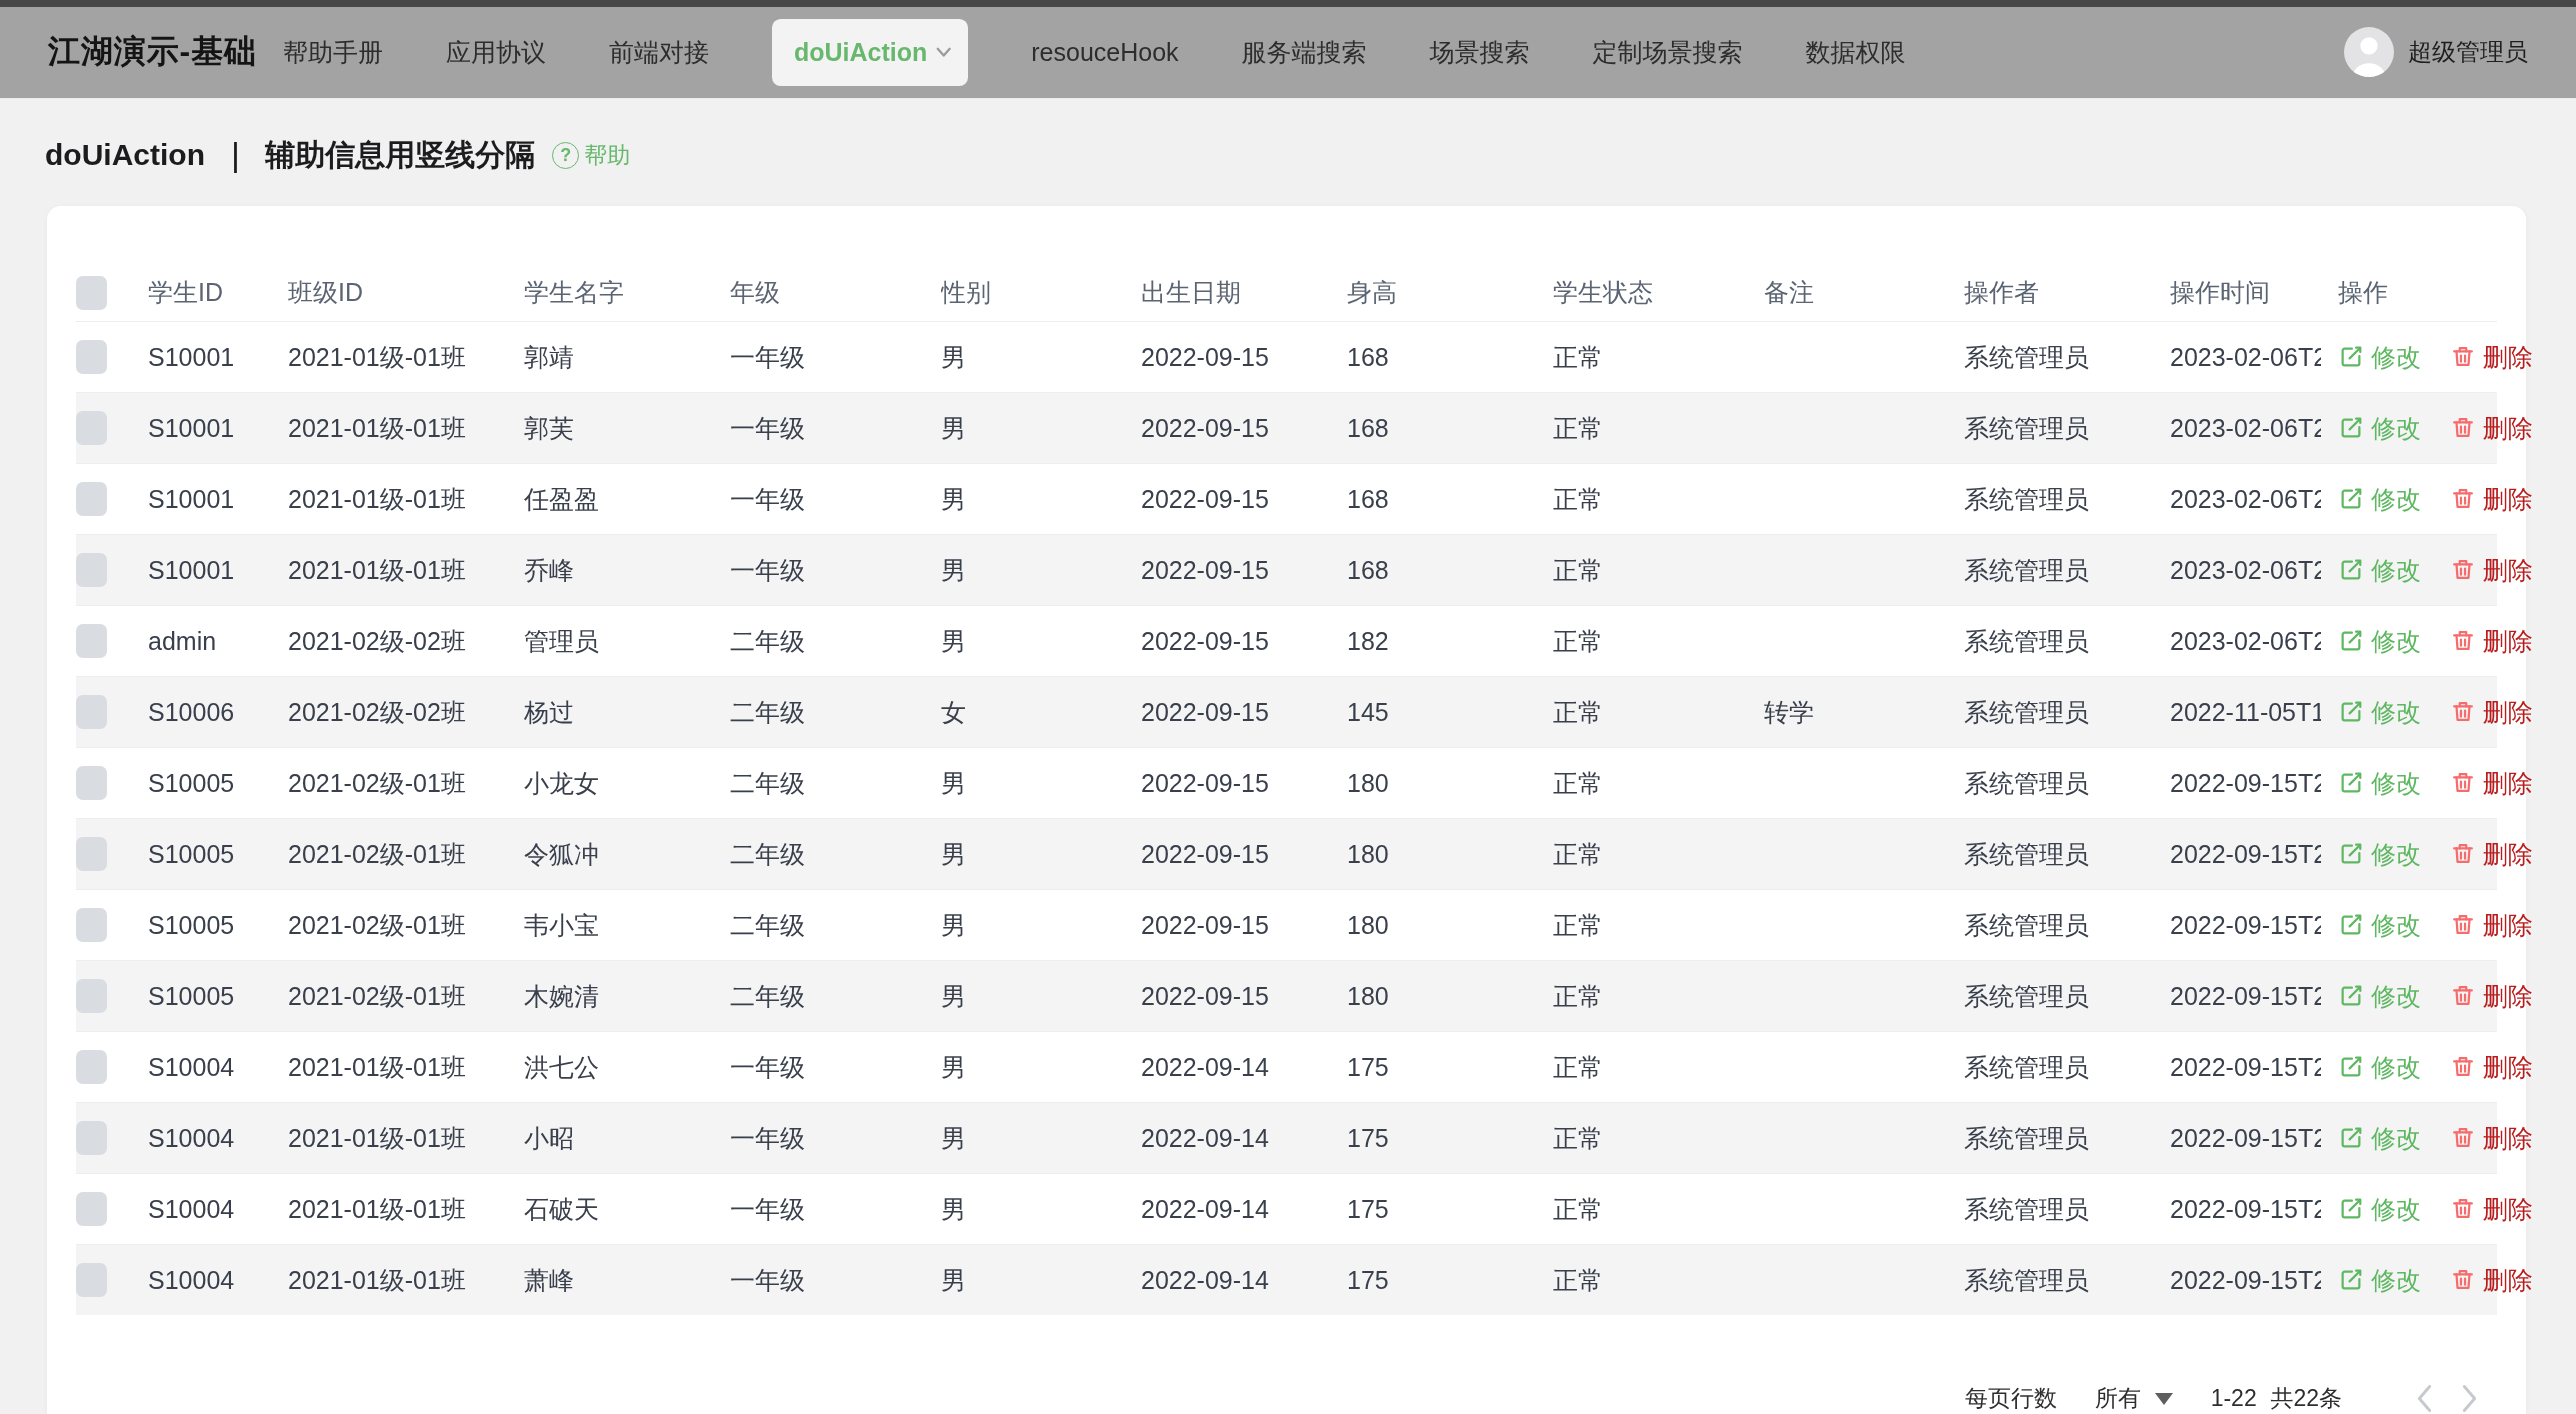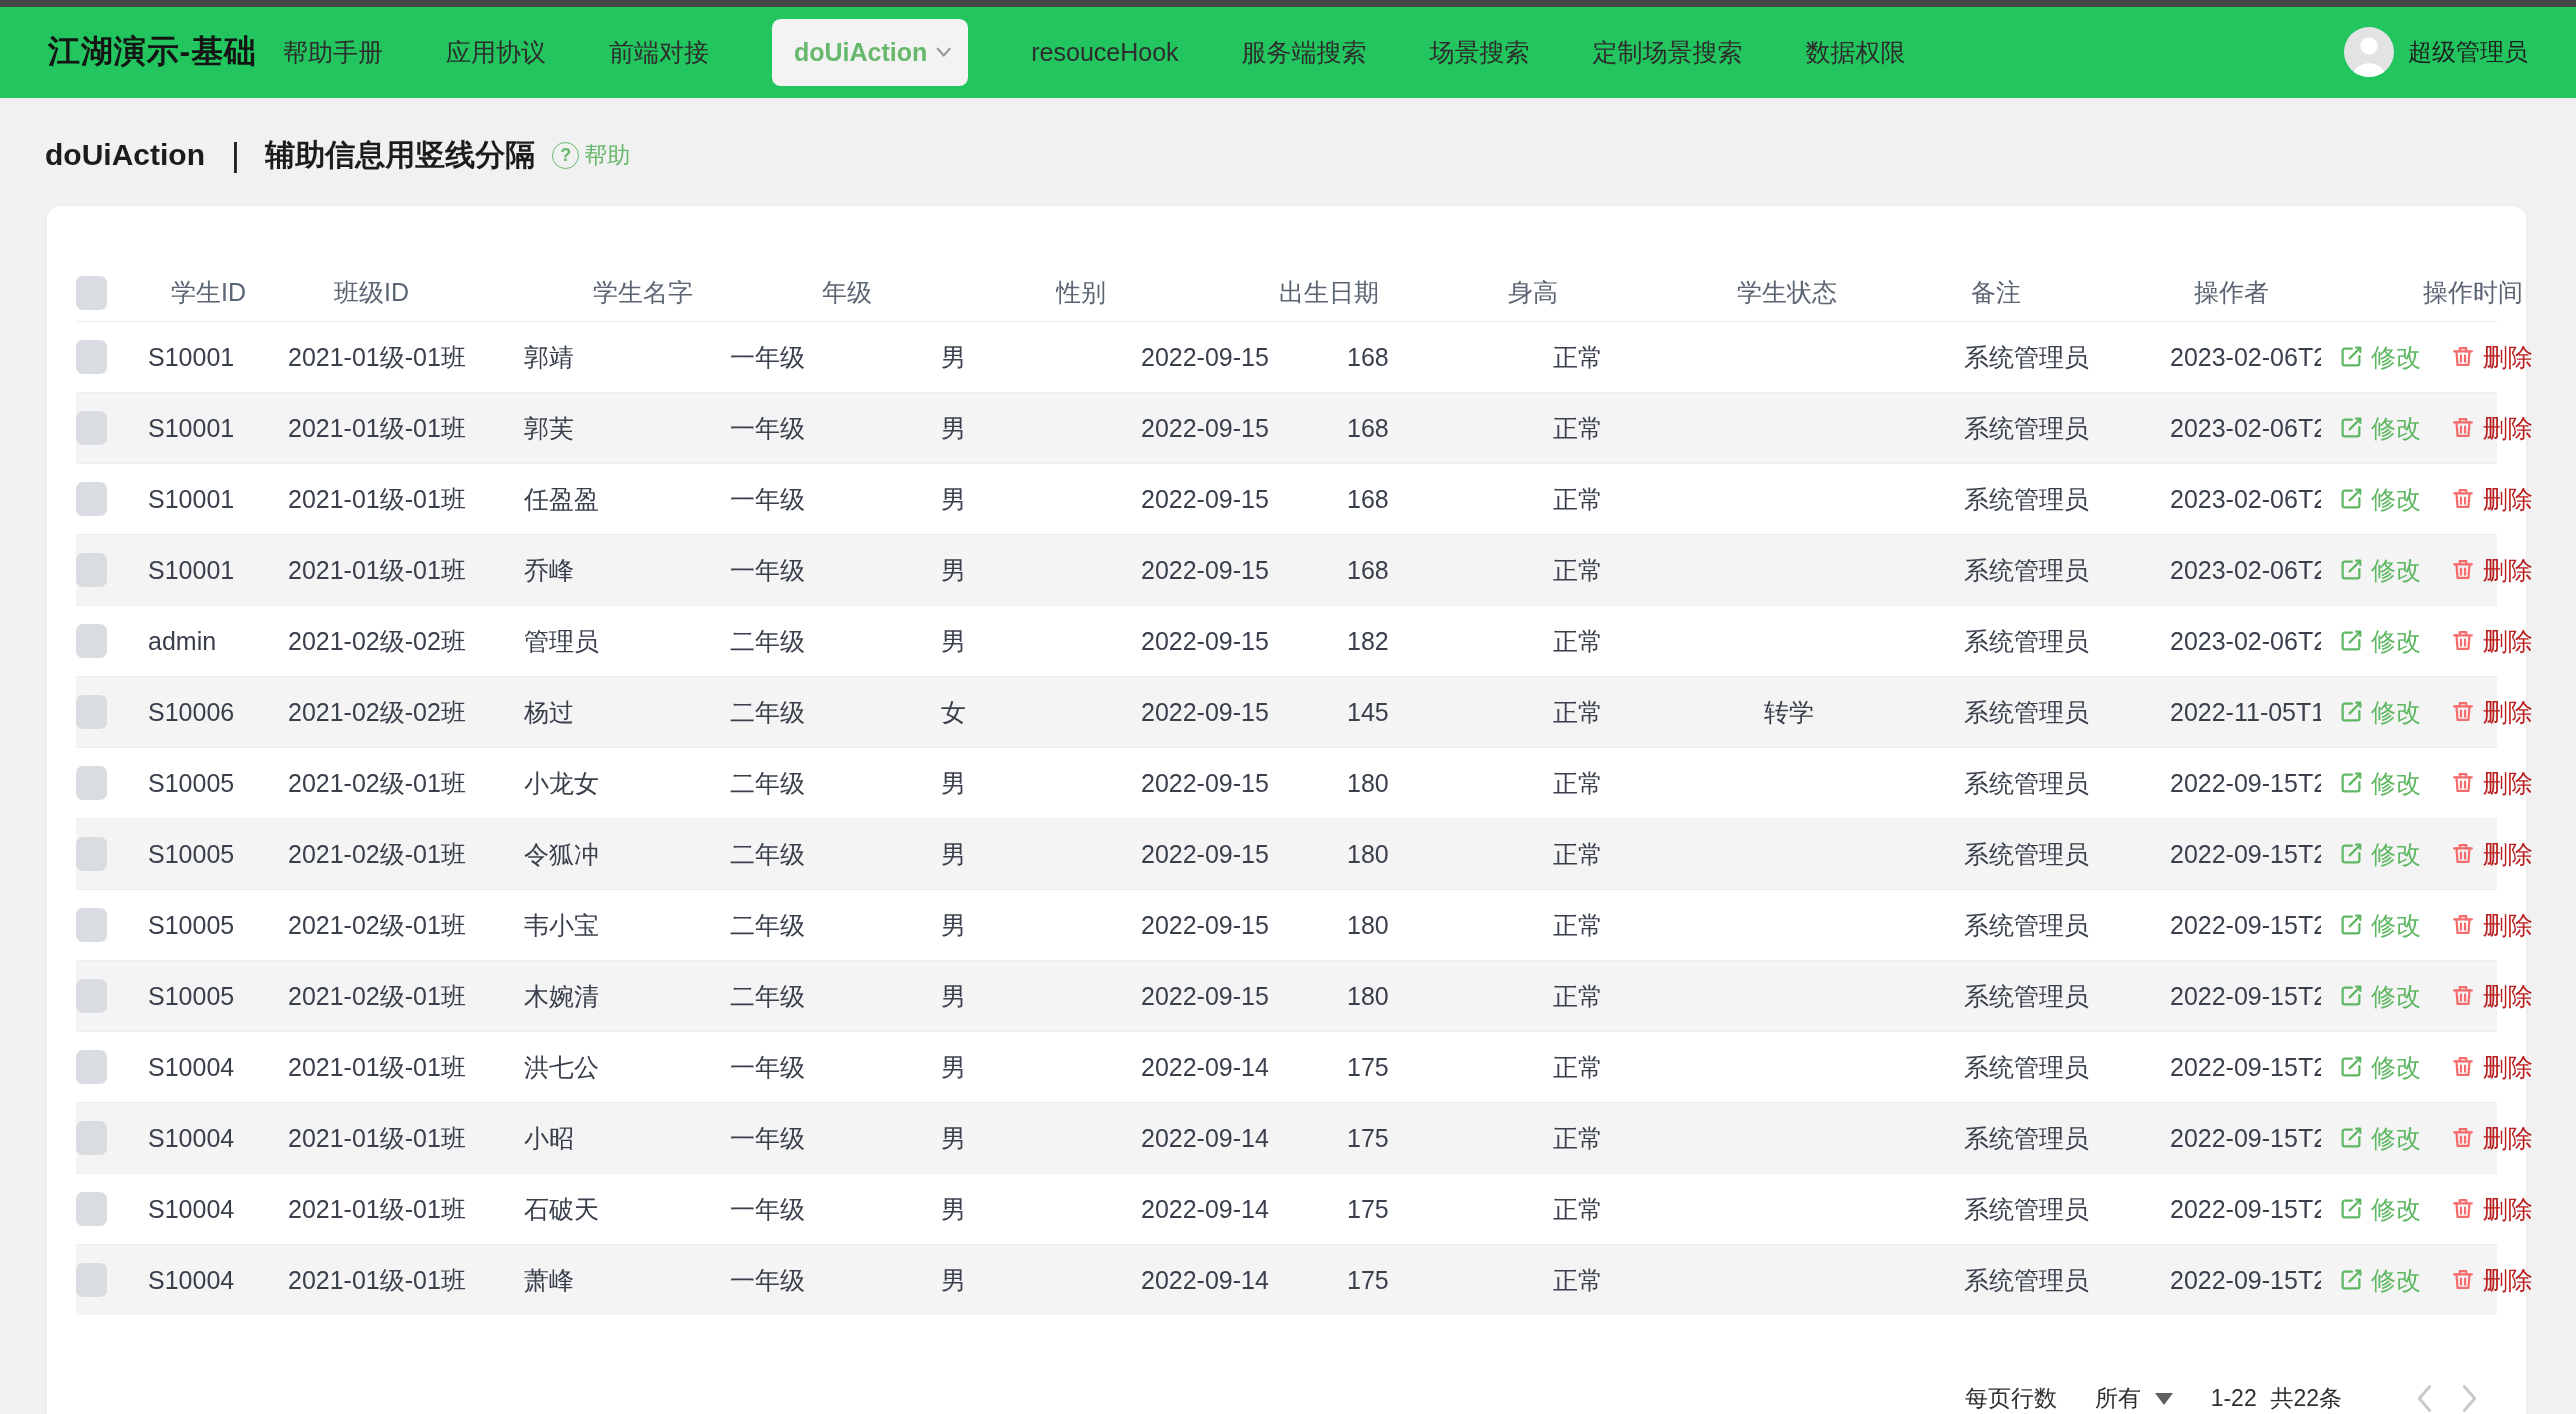--- a/index.html
+++ b/index.html
@@ -3,21 +3,21 @@
 <meta charset="utf-8">
 <style>
   * { margin:0; padding:0; box-sizing:border-box; }
   html,body { width:2576px; height:1415px; overflow:hidden; background:#f1f1f2;
     font-family:"Liberation Sans","DejaVu Sans",sans-serif; }
 
   
   .topstrip { height:6.9px; background:#474747; }
 
   
-  .navbar { height:92px; background:#22c55e; display:flex; align-items:center; border-bottom:0.9px solid #ededed; }
+  .navbar { height:92px; background:#a3a3a3; display:flex; align-items:center; border-bottom:0.9px solid #ededed; }
   .logo { font-size:32px; font-weight:bold; color:#141414; margin-left:48px; letter-spacing:0.9px; }
   .nav-items { display:flex; align-items:center; margin-left:26px; gap:63px; }
   .nav-item { font-size:25px; color:#2d2d2d; cursor:pointer; white-space:nowrap; }
   .nav-item.active { color:#67b86c; background:#f3f3f3; border-radius:8.6px; padding:19px 17px 19px 22px;
     display:flex; align-items:center; gap:8.6px; font-weight:bold; }
   .chev-down { width:15.4px; height:10.3px; display:inline-block; }
   .nav-right { margin-left:auto; margin-right:48px; display:flex; align-items:center; gap:13.7px; }
   .avatar { width:50px; height:50px; border-radius:50%; background:#e3e3e5; display:flex; align-items:flex-end; justify-content:center; overflow:hidden; }
   .user-name { font-size:24px; color:#1f1f1f; }
 
@@ -39,21 +39,21 @@
   .btn-batch { margin-left:22px; background:#fff; color:#c3c6ca; font-size:25px;
     border:1.7px solid #d9d9d9; border-radius:7.7px; padding:0 26px; height:54px; cursor:not-allowed; }
   .search-box { margin-left:auto; width:605px; height:53px; border:1.7px solid #dbdde0; border-radius:7.7px;
     font-size:25px; color:#333; padding:0 20.6px; outline:none; background:#fff; }
   .search-box::placeholder { color:#b4b9c0; }
 
   
   .tbl { margin-top:34px; }
   .tr { display:grid; align-items:center;
     grid-template-columns:72px 140px 236px 206px 211px 200px 206px 206px 211px 200px 206px 151px 1fr; }
-  .thead { height:57px; font-size:25px; color:#5a6472;gap:23px; }
+  .thead { height:57px; font-size:25px; color:#5a6472; }
   .tbody .tr { height:71px; font-size:25px; color:#39404c; border-top:0.9px solid #ededee; }
   .tbody > div:nth-of-type(even) { background:#f4f4f5; }
   .td, .th { overflow:hidden; white-space:nowrap; }
   .cbx { width:31px; height:34px; border-radius:6.9px; background:#d9dce1; display:inline-block; cursor:pointer; }
   .c-check { padding-left:0px; display:flex; align-items:center; }
   .c-act { display:flex; align-items:center; gap:29px; overflow:visible; padding-left:17px; }
   .act-link { display:flex; align-items:center; gap:6.9px; font-size:25px; cursor:pointer; white-space:nowrap; }
   .act-edit { color:#5eb761;text-align:center; }
   .act-del  { color:#b91c1c; }
 

